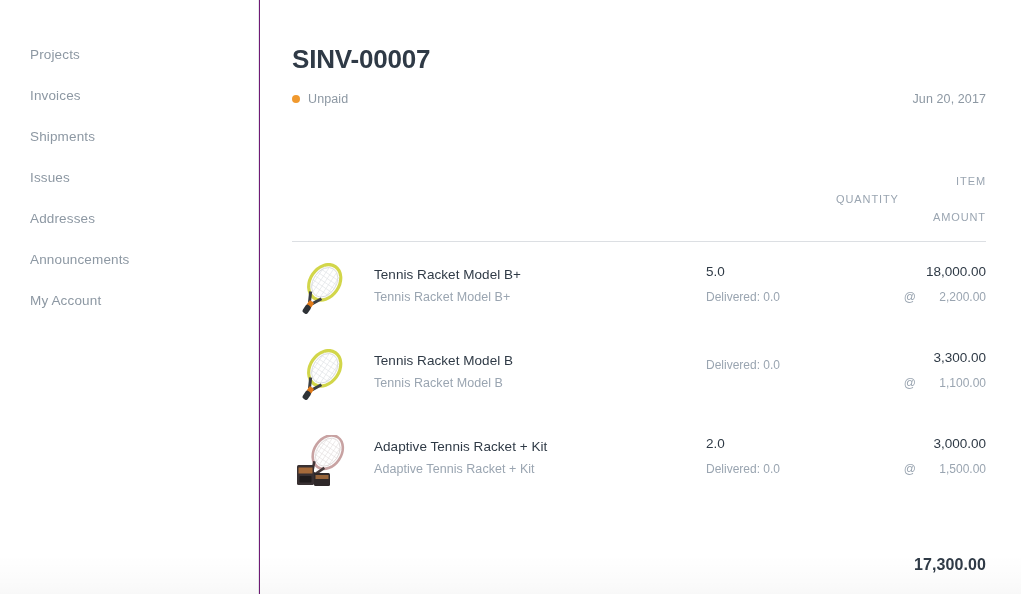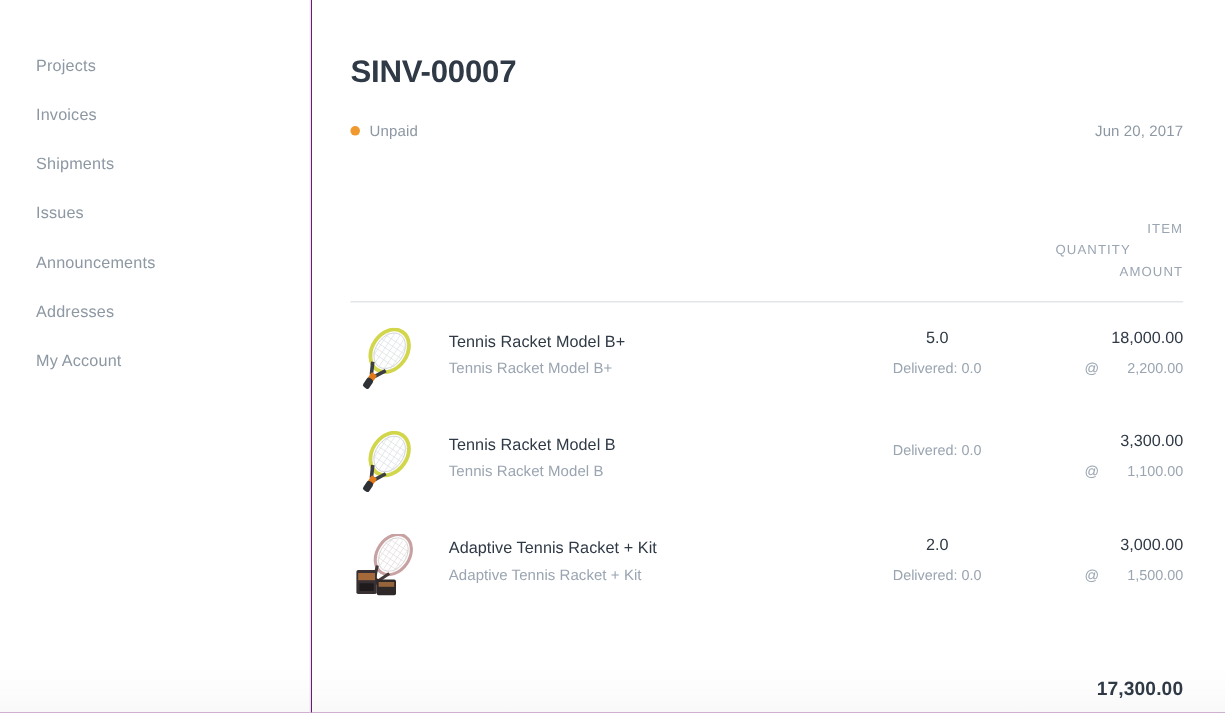--- a/index.html
+++ b/index.html
@@ -86,21 +86,21 @@
   .doc-title {
     margin-top: 42px;
     font-size: 26px;
     font-weight: bold;
     color: #2f3a46;
     letter-spacing: -0.2px;
     line-height: 34px;
   }
 
   .meta-row {
-    margin-top: 24px;
+    margin-top: 14px;
     display: flex;
     align-items: center;
     justify-content: space-between;
     height: 18px;
   }
 
   .status {
     display: flex;
     align-items: center;
     gap: 8px;
@@ -135,21 +135,21 @@
 
   .items-head {
     display: flex;
     align-items: flex-end;
     padding-bottom: 16px;
     border-bottom: 1px solid #dcdfe3;
     flex-direction: column;
   }
 
   .col-item   { flex: 1 1 auto; }
-  .col-qty    { width: 150px; text-align: center; }
+  .col-qty    { width: 150px; text-align: left; }
   .col-amount { width: 130px; text-align: right; }
 
   .head-label {
     font-size: 11px;
     color: #9aa5b1;
     letter-spacing: 0.9px;
     text-transform: uppercase;
   }
 
   .item-row {
@@ -269,24 +269,24 @@
       <li class="nav-item">
         <span class="nav-label">Invoices</span>
       </li>
       <li class="nav-item">
         <span class="nav-label">Shipments</span>
       </li>
       <li class="nav-item">
         <span class="nav-label">Issues</span>
       </li>
       <li class="nav-item">
+        <span class="nav-label">Addresses</span>
+      </li>
+      <li class="nav-item">
         <span class="nav-label">Announcements</span>
-      </li>
-      <li class="nav-item">
-        <span class="nav-label">Addresses</span>
       </li>
       <li class="nav-item">
         <span class="nav-label">My Account</span>
       </li>
     </ul>
   </nav>
 
   <main class="main">
     <div class="doc">
 

